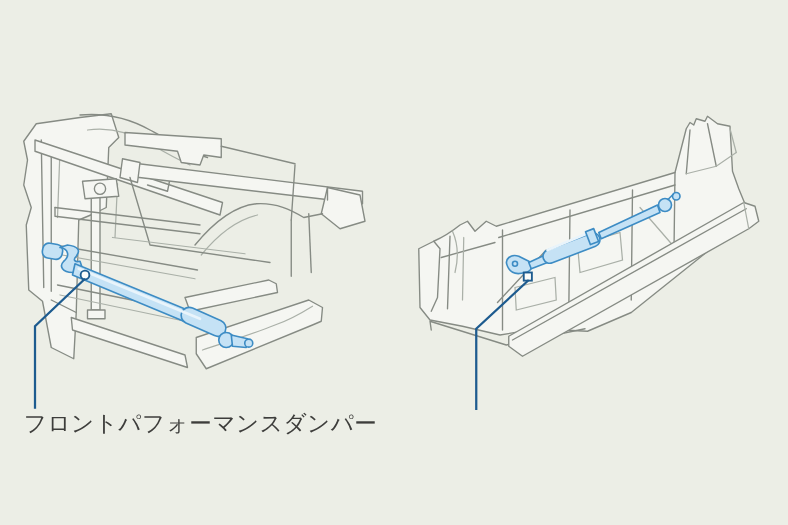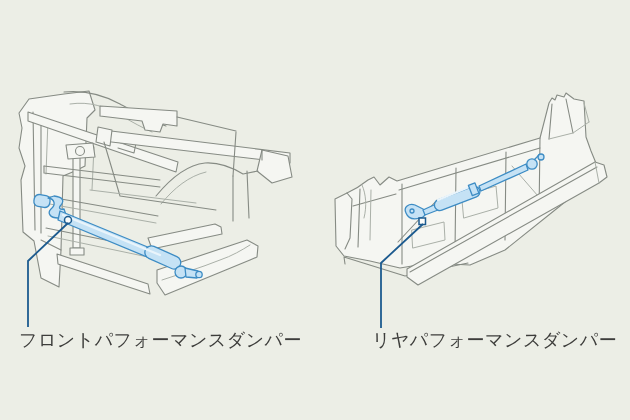--- a/index.html
+++ b/index.html
@@ -140,14 +140,13 @@
       <path class="dmp" d="M534,160 L539,155"></path>
       <rect class="marker" x="419" y="218" width="6.5" height="6.5"></rect>
     </g>
 
     <polyline class="leader" points="68,223 28,261 28,327"></polyline>
     <polyline class="leader" points="423,224 381,263 381,328"></polyline>
   </svg>
 
   <div class="label" style="left:19px;top:330px">フロントパフォーマンスダンパー</div>
 
-  <div class="label" style="left:372px;top:330px">リヤパフォーマンスダンパー</div>
 </div>
 
 </body></html>

